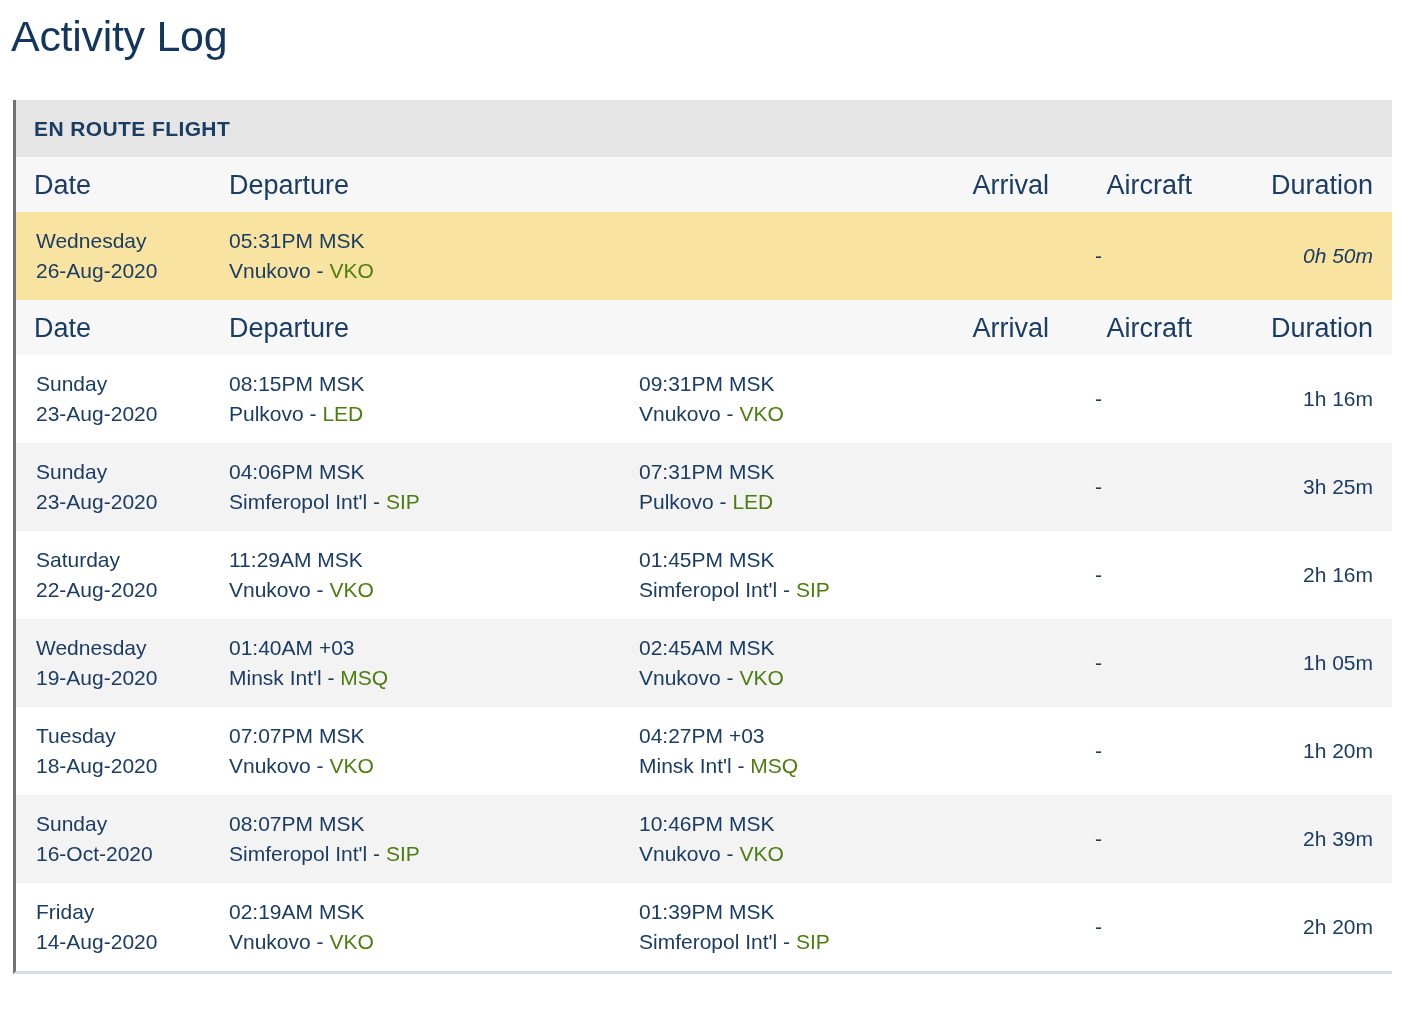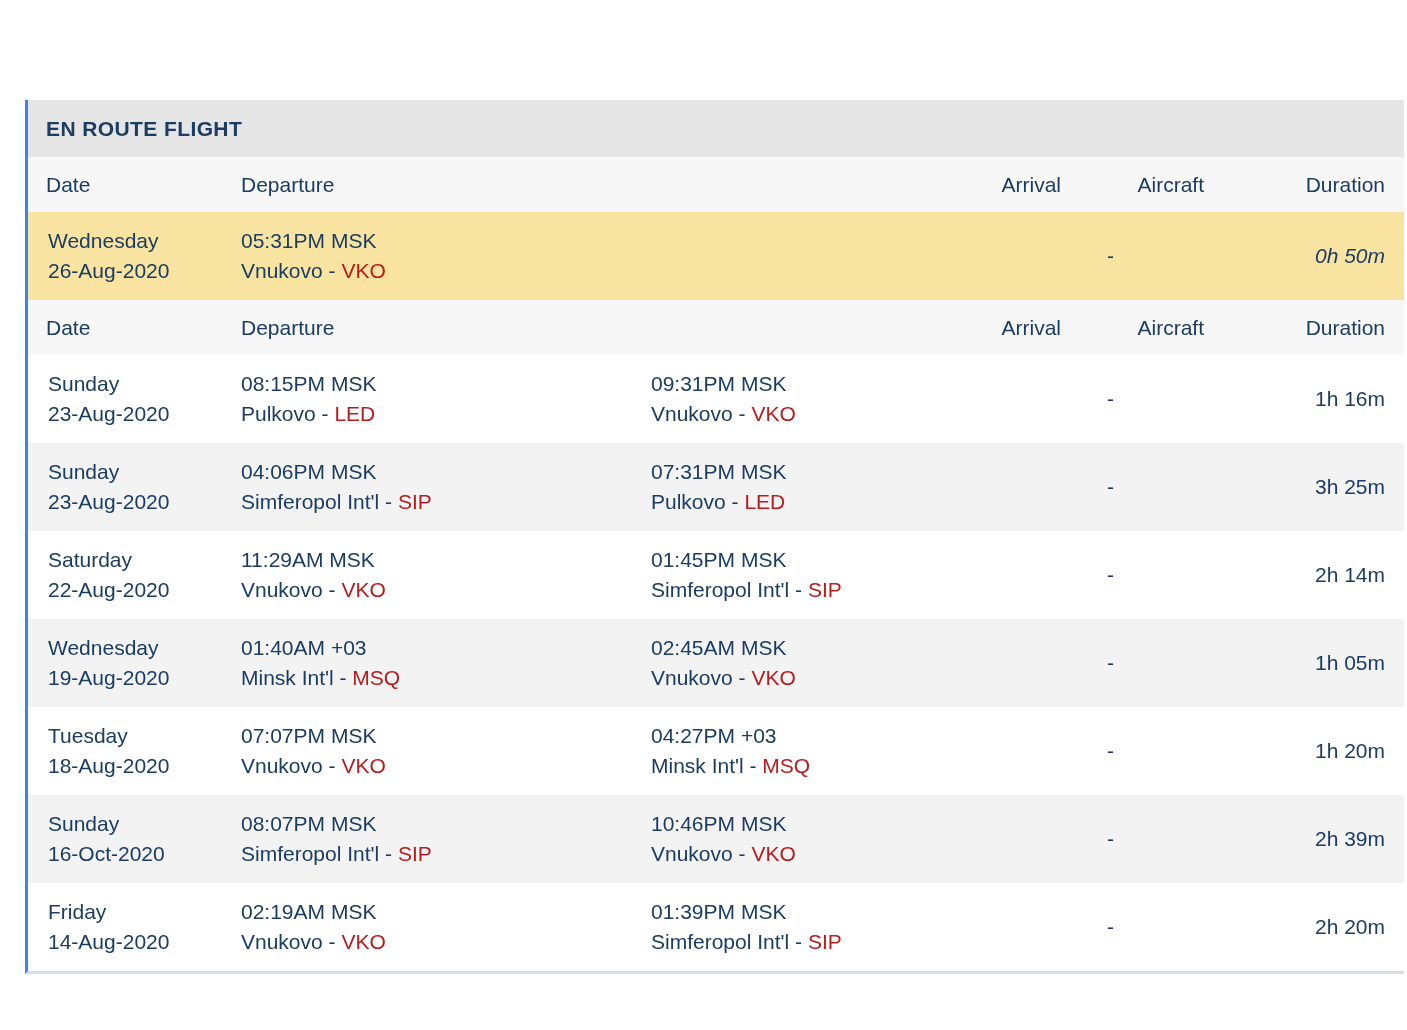--- a/index.html
+++ b/index.html
@@ -29,24 +29,24 @@
     line-height: 56px;
     font-weight: 400;
     color: #15365c;
     letter-spacing: -0.3px;
     white-space: nowrap;
   }
 
   
   .log-panel {
     position: absolute;
-    left: 25px;
+    left: 13px;
     top: 100px;
     width: 1379px;
-    border-left: 3px solid #3b82f6;
+    border-left: 3px solid #737373;
     border-right: 3px solid #d8dde3;
     border-bottom: 3px solid #d8dde3;
     background: #ffffff;
   }
 
   table.log-table {
     width: 100%;
     border-collapse: collapse;
     table-layout: fixed;
   }
@@ -66,21 +66,21 @@
     font-weight: 700;
     color: #1b3c63;
     letter-spacing: 0.4px;
     line-height: 25px;
   }
 
   
   tr.colhead-row td {
     background: #f7f7f7;
     padding: 15px 0 14px 0;
-    font-size: 21px;
+    font-size: 27px;
     font-weight: 400;
     color: #1b3c63;
     line-height: 26px;
     vertical-align: middle;
   }
   tr.colhead-row td.ch-date { padding-left: 18px; }
   tr.colhead-row td.ch-dep  { padding-left: 5px; }
   tr.colhead-row td.ch-arr  { padding-left: 5px; text-align: right; }
   tr.colhead-row td.ch-acft { text-align: right; padding-right: 37px; }
   tr.colhead-row td.ch-dur  { text-align: right; padding-right: 19px; }
@@ -100,32 +100,33 @@
   tr.data-row td.cell-date { padding-left: 20px; }
   tr.data-row td.cell-dep  { padding-left: 5px; }
   tr.data-row td.cell-arr  { padding-left: 5px; }
   tr.data-row td.cell-acft { padding-left: 46px; color: #1b3c63; }
   tr.data-row td.cell-dur  { text-align: right; padding-right: 19px; white-space: nowrap; }
   tr.data-row.enroute td.cell-dur { font-style: italic; }
 
   .stack-line { display: block; white-space: nowrap; }
 
   .code-link {
-    color: #b91c1c;
+    color: #4d7c0f;
     text-decoration: none;
     cursor: pointer;
   }
 
   .dash { color: #1b3c63; }
 </style>
 </head>
 <body>
 
 <div class="page">
 
+  <h1 class="page-title">Activity Log</h1>
 
   <div class="log-panel">
     <table class="log-table">
       <colgroup>
         <col class="c-date">
           <col class="c-dep">
           <col class="c-arr">
           <col class="c-acft">
           <col class="c-dur">
       </colgroup>
@@ -202,21 +203,21 @@
             </td>
             <td class="cell-dep">
               <span class="stack-line">11:29AM MSK</span>
               <span class="stack-line"><span>Vnukovo - </span><a class="code-link">VKO</a></span>
             </td>
             <td class="cell-arr">
               <span class="stack-line">01:45PM MSK</span>
               <span class="stack-line"><span>Simferopol Int'l - </span><a class="code-link">SIP</a></span>
             </td>
             <td class="cell-acft"><span class="dash">-</span></td>
-            <td class="cell-dur">2h 14m</td>
+            <td class="cell-dur">2h 16m</td>
           </tr>
           <tr class="data-row alt">
             <td class="cell-date">
               <span class="stack-line">Wednesday</span>
               <span class="stack-line">19-Aug-2020</span>
             </td>
             <td class="cell-dep">
               <span class="stack-line">01:40AM +03</span>
               <span class="stack-line"><span>Minsk Int'l - </span><a class="code-link">MSQ</a></span>
             </td>

